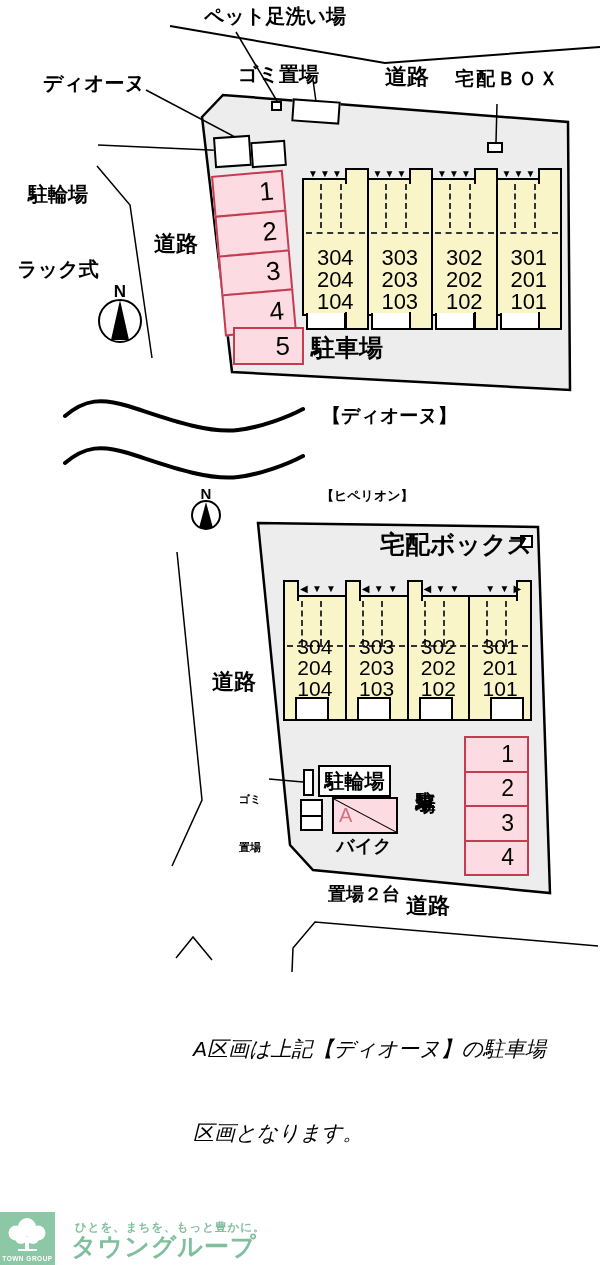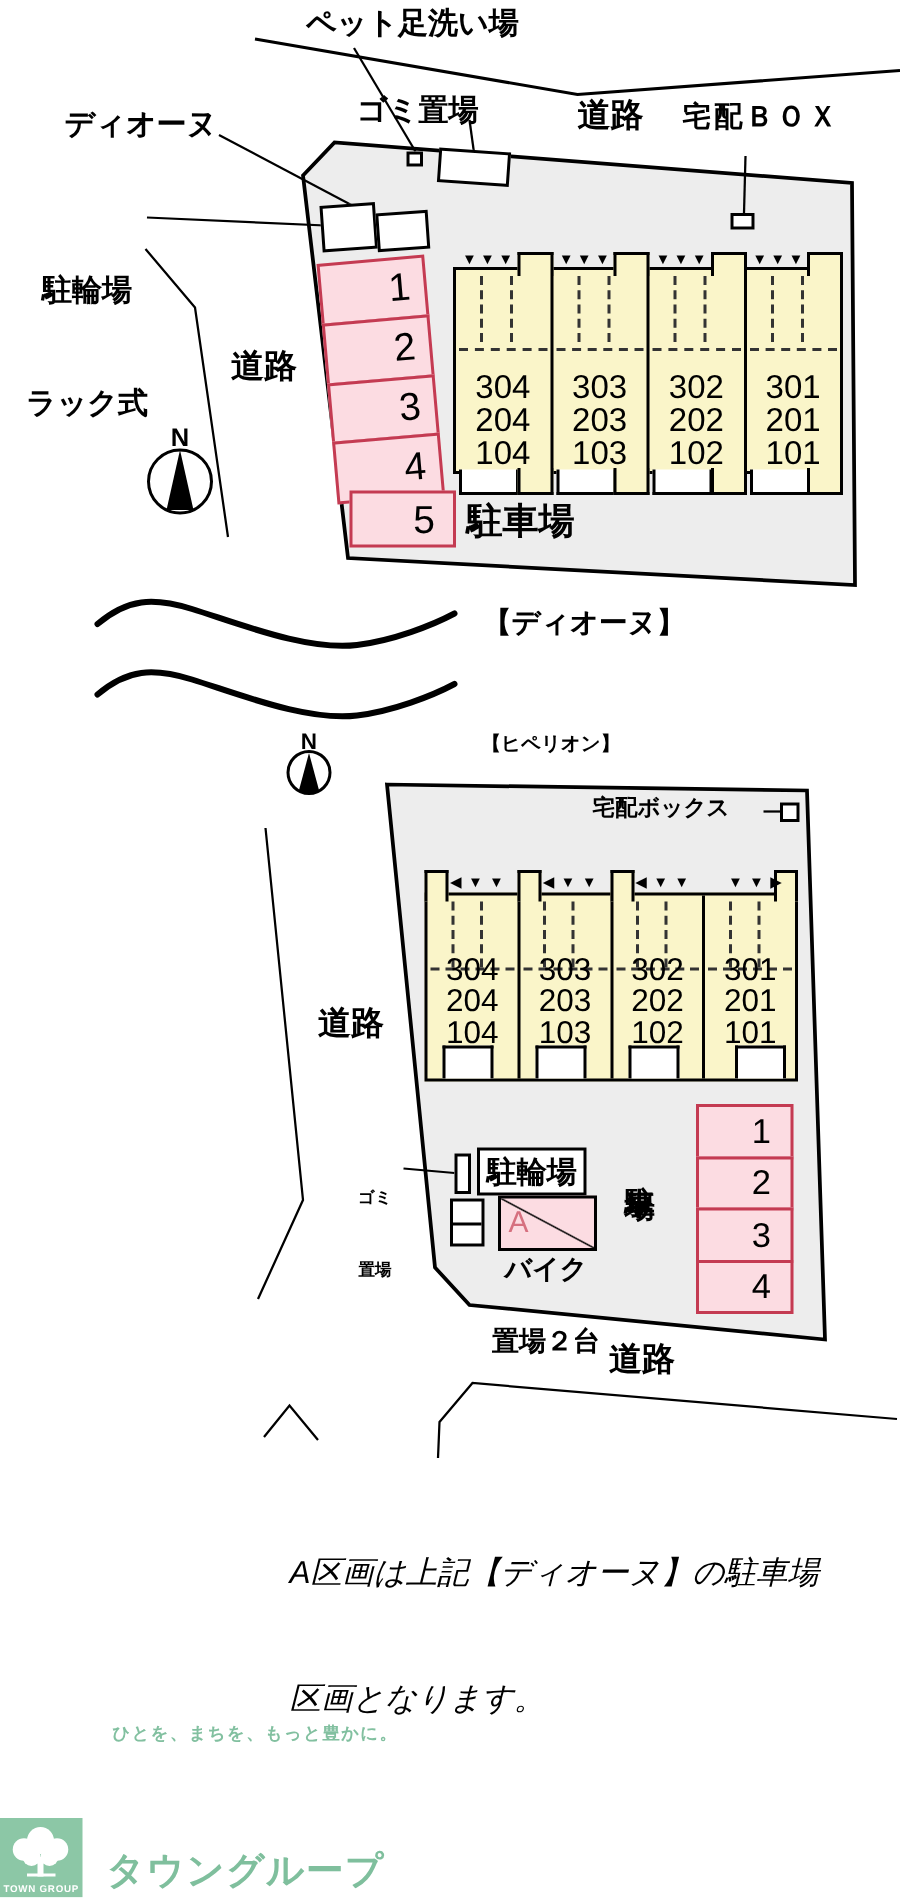--- a/index.html
+++ b/index.html
@@ -51,21 +51,21 @@
   .twosq{position:absolute;left:300px;top:799px;width:23px;height:32px;background:#fff;
       border:2px solid #000;box-sizing:border-box;z-index:2;}
   .twosq .half{position:absolute;left:0;right:0;top:50%;border-top:2px solid #000;}
   .abox{position:absolute;left:332px;top:797px;width:66px;height:37px;box-sizing:border-box;
       border:2px solid #000;z-index:2;
       background-image:linear-gradient(to top right,transparent calc(50% - 1px),#000 50%,transparent calc(50% + 1px));
       background-color:#fcdce2;}
   .abox .amark{position:absolute;left:5px;top:5px;font-size:20px;color:#d6707f;font-weight:400;}
   
   .logo-sq{position:absolute;left:0;top:1212px;width:55px;height:53px;background:#8cc7a6;z-index:2;}
-  .tagline{position:absolute;left:75px;top:1148px;font-size:11.5px;font-weight:600;
+  .tagline{position:absolute;left:75px;top:1220px;font-size:11.5px;font-weight:600;
       color:#82c0a0;letter-spacing:1px;z-index:2;}
   .brand{position:absolute;left:71px;top:1230px;font-size:25px;font-weight:700;
       color:#7fbf9d;letter-spacing:1px;z-index:2;}
 </style>
 </head>
 <body>
 
 <div class="page">
 
   <svg class="overlay" width="600" height="1265" viewBox="0 0 600 1265">
@@ -199,21 +199,21 @@
     <div class="ps">2</div>
     <div class="ps">3</div>
     <div class="ps">4</div>
   </div>
   <div class="ps5">5</div>
   <div class="lbl" style="left:311px;top:334px;font-size:24px">駐車場</div>
 
   <div class="lbl" style="left:322px;top:405px;font-size:19px">【ディオーヌ】</div>
   <div class="lbl" style="left:321px;top:489px;font-size:13px">【ヒペリオン】</div>
 
-  <div class="lbl" style="left:395px;top:530px;font-size:15px">宅配ボックス</div>
+  <div class="lbl" style="left:380px;top:530px;font-size:25px">宅配ボックス</div>
   <div class="sbox" style="left:520px;top:535px;width:13px;height:13px"></div>
   <div class="lbl" style="left:212px;top:669px;font-size:22px">道路</div>
 
   <div class="bld m2" style="left:283px;top:595px;width:245px;height:122px">
     <div class="unit">
       <div class="bump"></div>
       <div class="tri">
         <span>◀</span>
         <span>▼</span>
         <span>▼</span>

